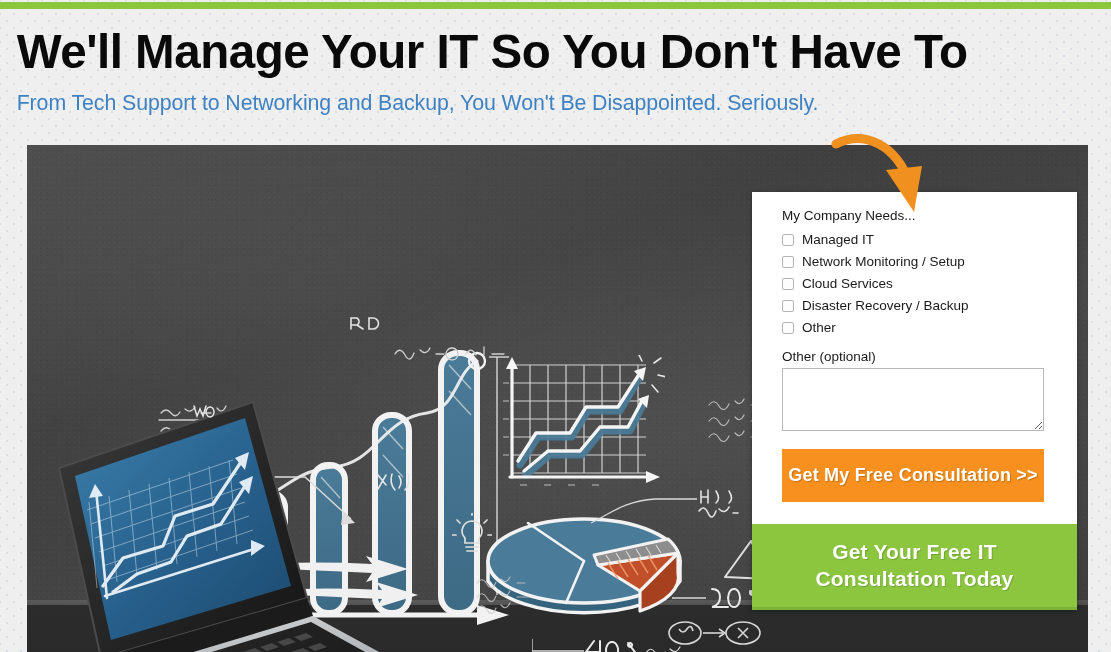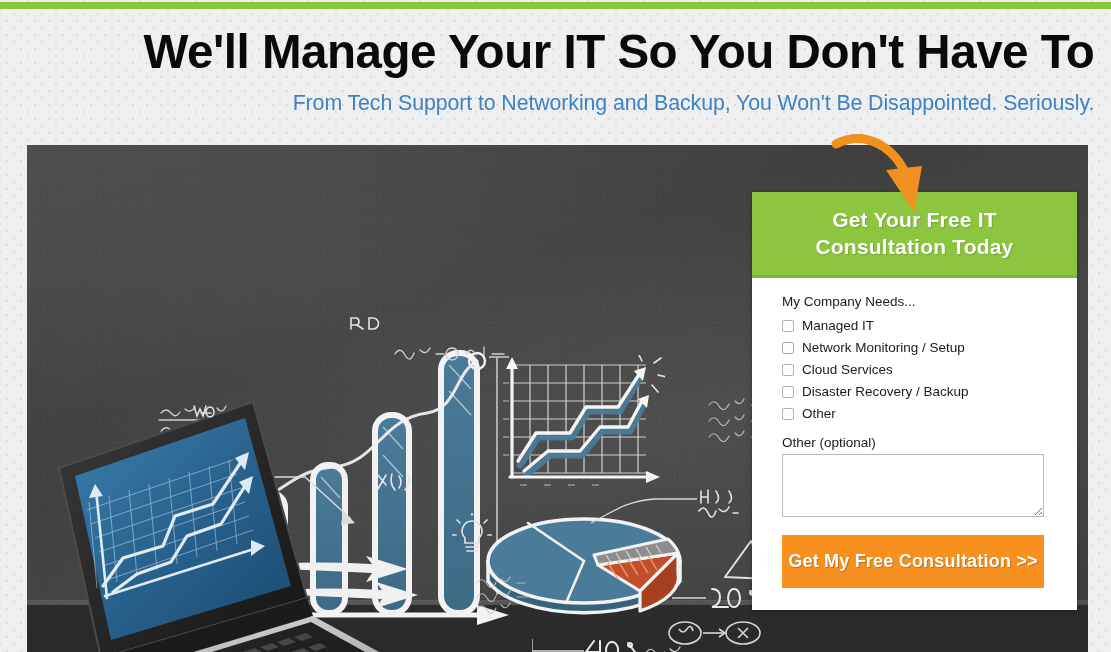--- a/index.html
+++ b/index.html
@@ -27,21 +27,21 @@
     left: 0; top: 2px;
     width: 1111px; height: 7px;
     background: #8cc63f;
   }
 
   
   #headline-area {
     position: absolute;
     left: 0; top: 22px;
     width: 1111px;
-    text-align: right;
+    text-align: left;
   }
   #headline {
     font-family: "Liberation Sans Narrow", "Liberation Sans", sans-serif;
     font-size: 49px;
     line-height: 58px;
     font-weight: bold;
     color: #0a0a0a;
     letter-spacing: -0.5px;
     transform: scaleX(0.97);
   }
@@ -617,24 +617,20 @@
 
 <div id="cta-arrow">
   <svg width="110" height="96" viewBox="0 0 110 96">
     <path d="M6 22 C 34 8 66 22 80 62" fill="none" stroke="#f0901f" stroke-width="9" stroke-linecap="round"></path>
     <path d="M56 48 L84 90 L92 44 Z" fill="#f0901f"></path>
   </svg>
 </div>
 
 <div id="form-card">
 
-  <div id="form-header">
-    <div id="form-title">Get Your Free IT Consultation Today</div>
-  </div>
-
   <div id="form-body">
 
     <div id="needs-label">My Company Needs...</div>
 
     <label class="check-row">
       <span class="checkbox"></span>
       <span class="check-label">Managed IT</span>
     </label>
 
     <label class="check-row">
@@ -655,13 +651,17 @@
     <label class="check-row">
       <span class="checkbox"></span>
       <span class="check-label">Other</span>
     </label>
 
     <div id="other-label">Other (optional)</div>
     <textarea id="other-textarea" placeholder="" style=""></textarea>
 
     <button id="submit-button">Get My Free Consultation &gt;&gt;</button>
   </div>
+
+  <div id="form-header">
+    <div id="form-title">Get Your Free IT Consultation Today</div>
+  </div>
 </div>
 
 </body></html>

